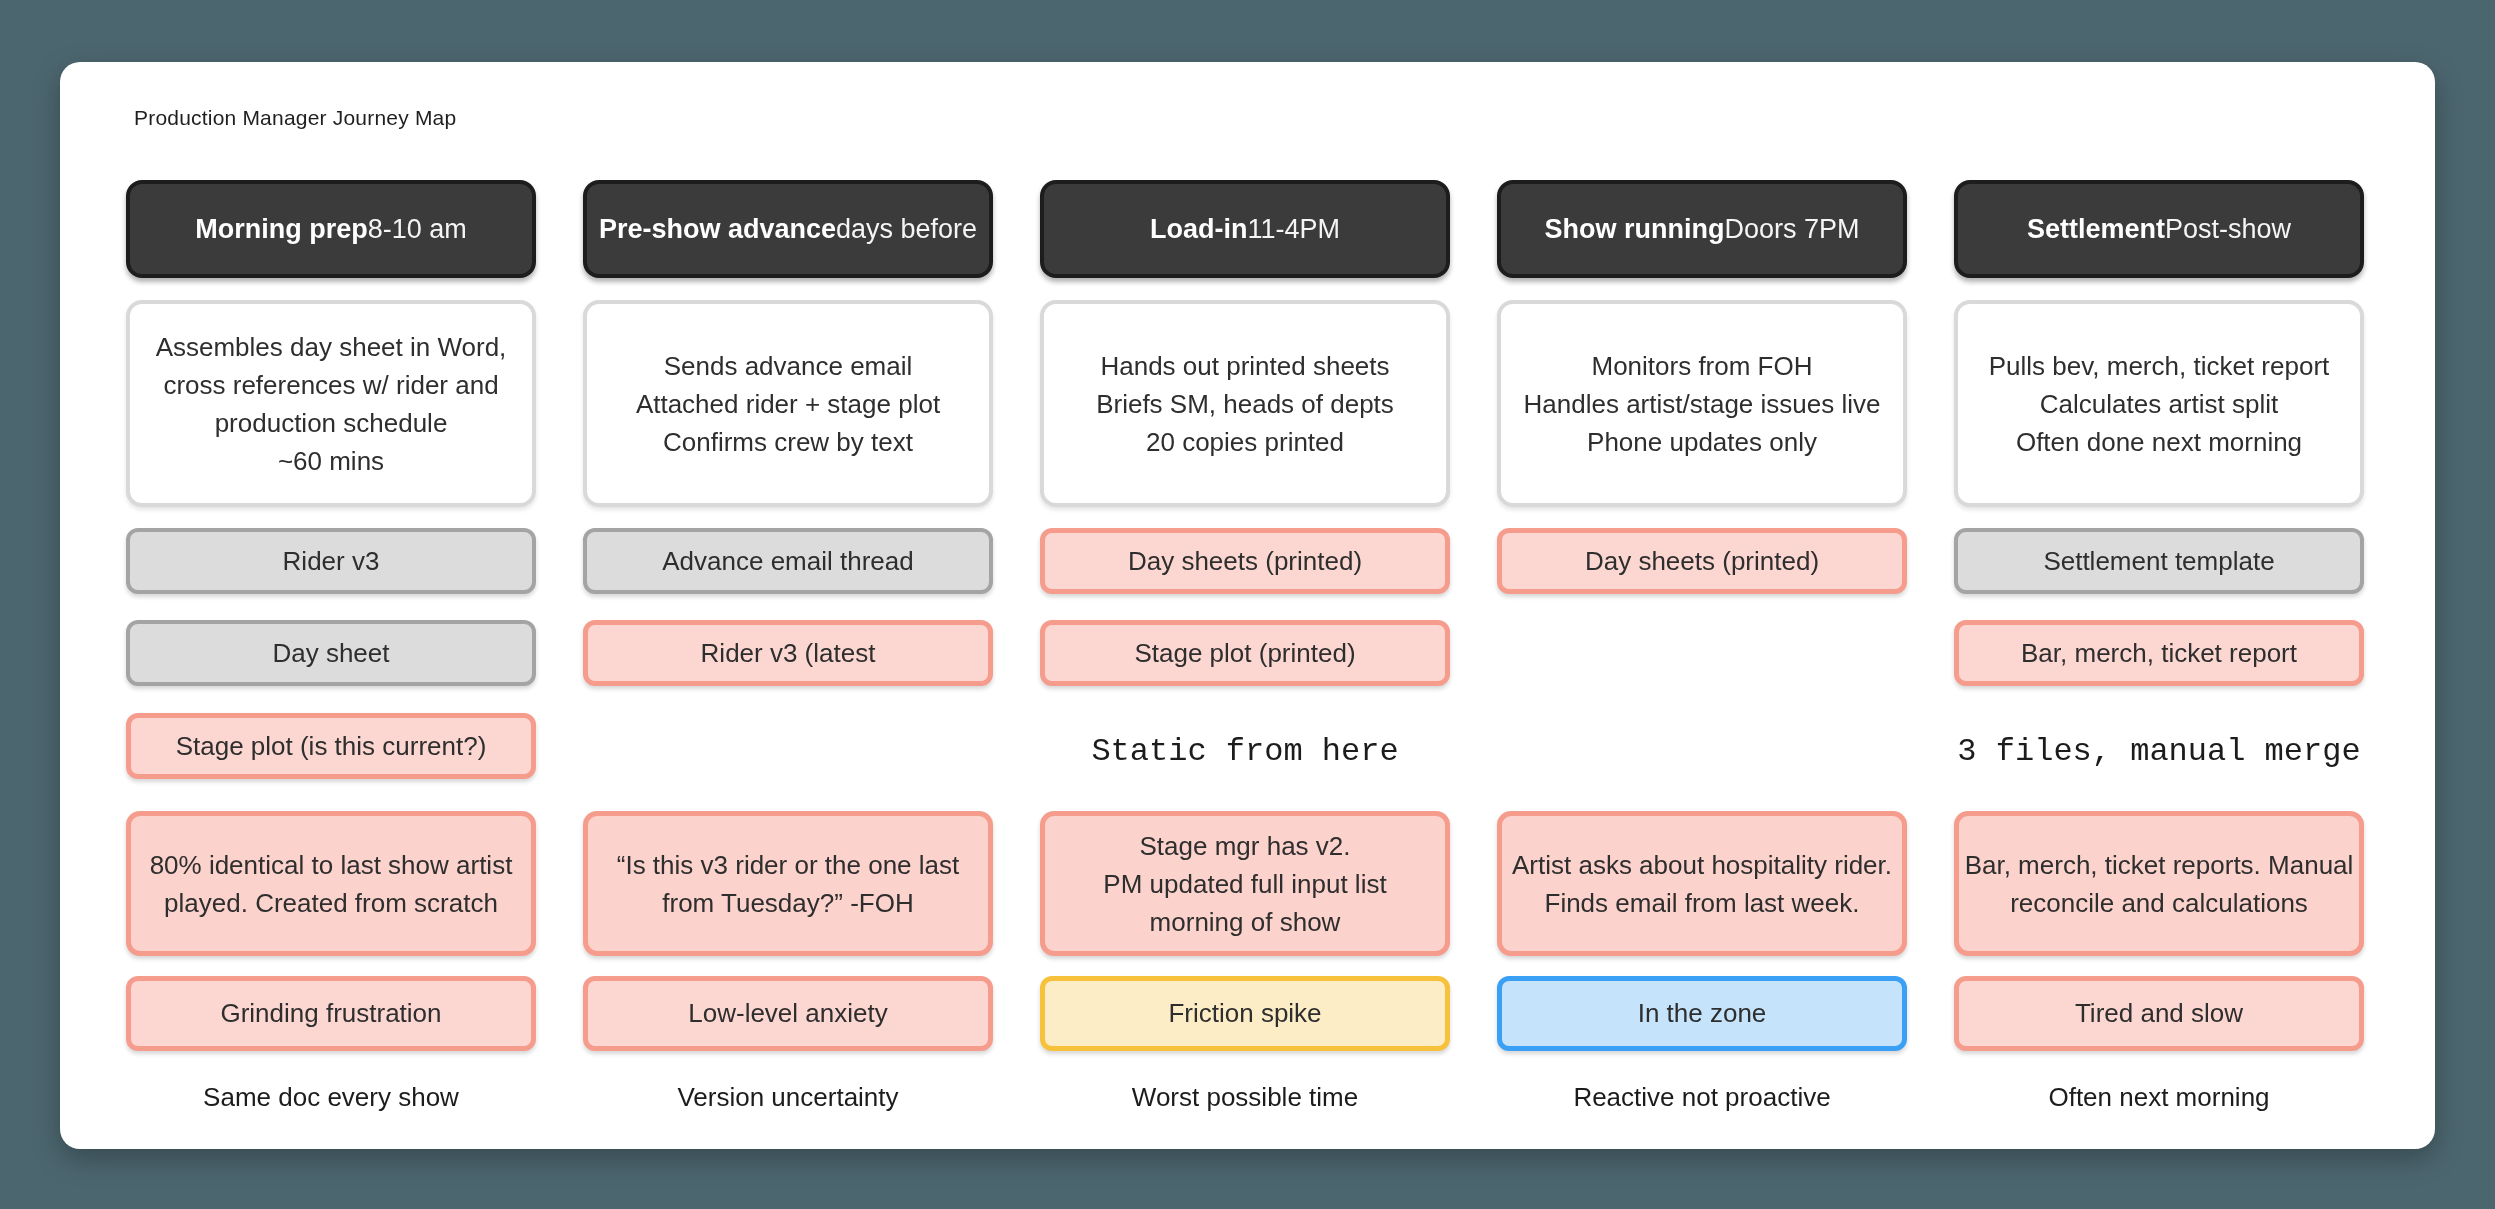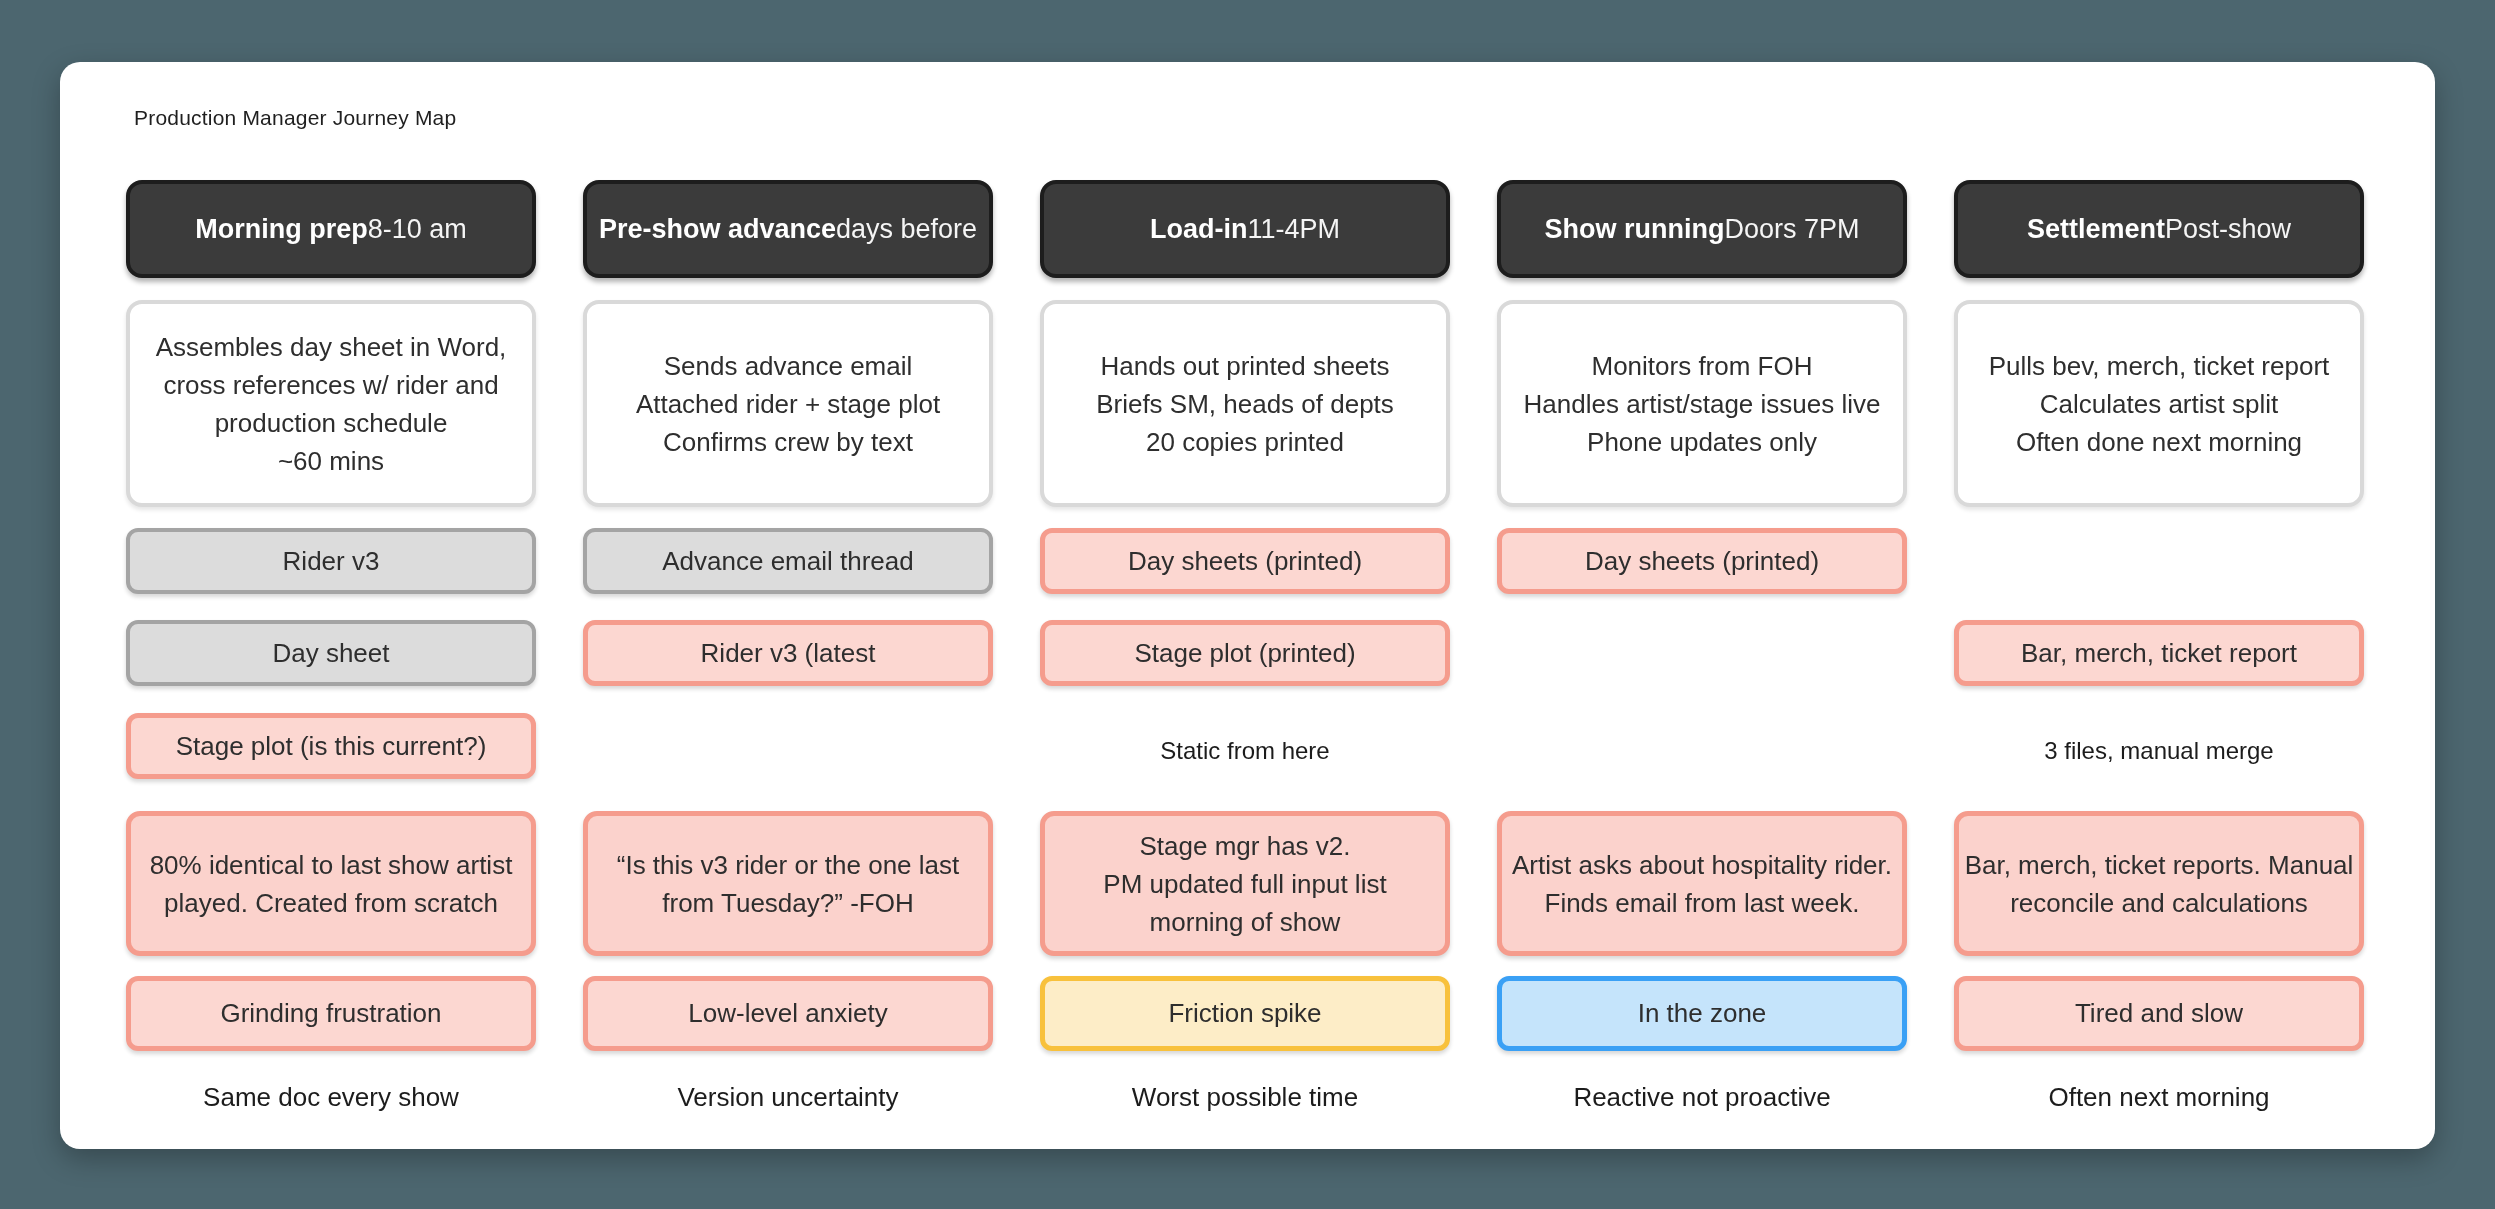--- a/index.html
+++ b/index.html
@@ -70,21 +70,21 @@
     background: #fbd2cc; border: 5px solid #f59c8d; border-radius: 14px;
     display: flex; align-items: center; justify-content: center;
     text-align: center; white-space: pre-line;
     font-size: 26px; line-height: 38px; color: #2e2e2e;
     box-shadow: 0 3px 4px rgba(0,0,0,0.16);
   }
 
   .note-text {
     width: 410px; height: 76px;
     display: flex; align-items: center; justify-content: center;
-    text-align: center; font-size: 24px; color: #1c1c1c;
+    text-align: center; font-size: 32px; color: #1c1c1c; font-family: Liberation Mono, monospace;
   }
   .footer-text {
     width: 410px; height: 44px;
     display: flex; align-items: center; justify-content: center;
     text-align: center; font-size: 26px; color: #1c1c1c;
   }
 </style>
 </head>
 <body>
 
@@ -128,20 +128,21 @@
 Handles artist/stage issues live
 Phone updates only</div>
     <div class="cell c5 r2 activity-card">Pulls bev, merch, ticket report
 Calculates artist split
 Often done next morning</div>
 
     <div class="cell c1 r3 chip gray">Rider v3</div>
     <div class="cell c2 r3 chip gray">Advance email thread</div>
     <div class="cell c3 r3 chip pink">Day sheets (printed)</div>
     <div class="cell c4 r3 chip pink">Day sheets (printed)</div>
+    <div class="cell c5 r3 chip gray">Settlement template</div>
 
     <div class="cell c1 r4 chip gray">Day sheet</div>
     <div class="cell c2 r4 chip pink">Rider v3 (latest</div>
     <div class="cell c3 r4 chip pink">Stage plot (printed)</div>
     <div class="cell c5 r4 chip pink">Bar, merch, ticket report</div>
 
     <div class="cell c1 r5 chip pink">Stage plot (is this current?)</div>
     <div class="cell c3 r5 note-text">Static from here</div>
     <div class="cell c5 r5 note-text">3 files, manual merge</div>
 

